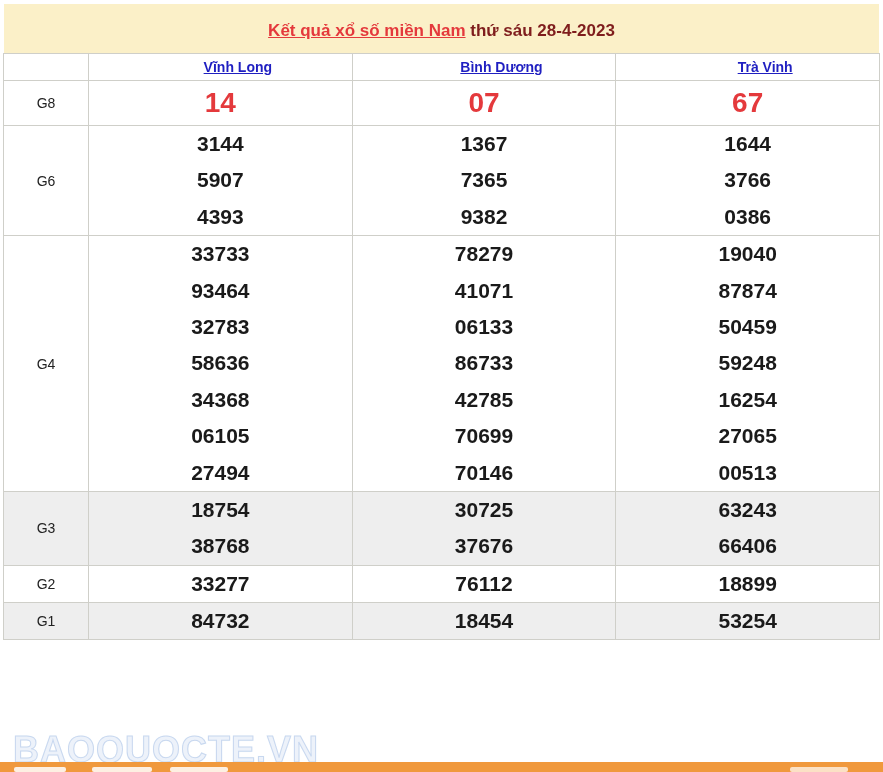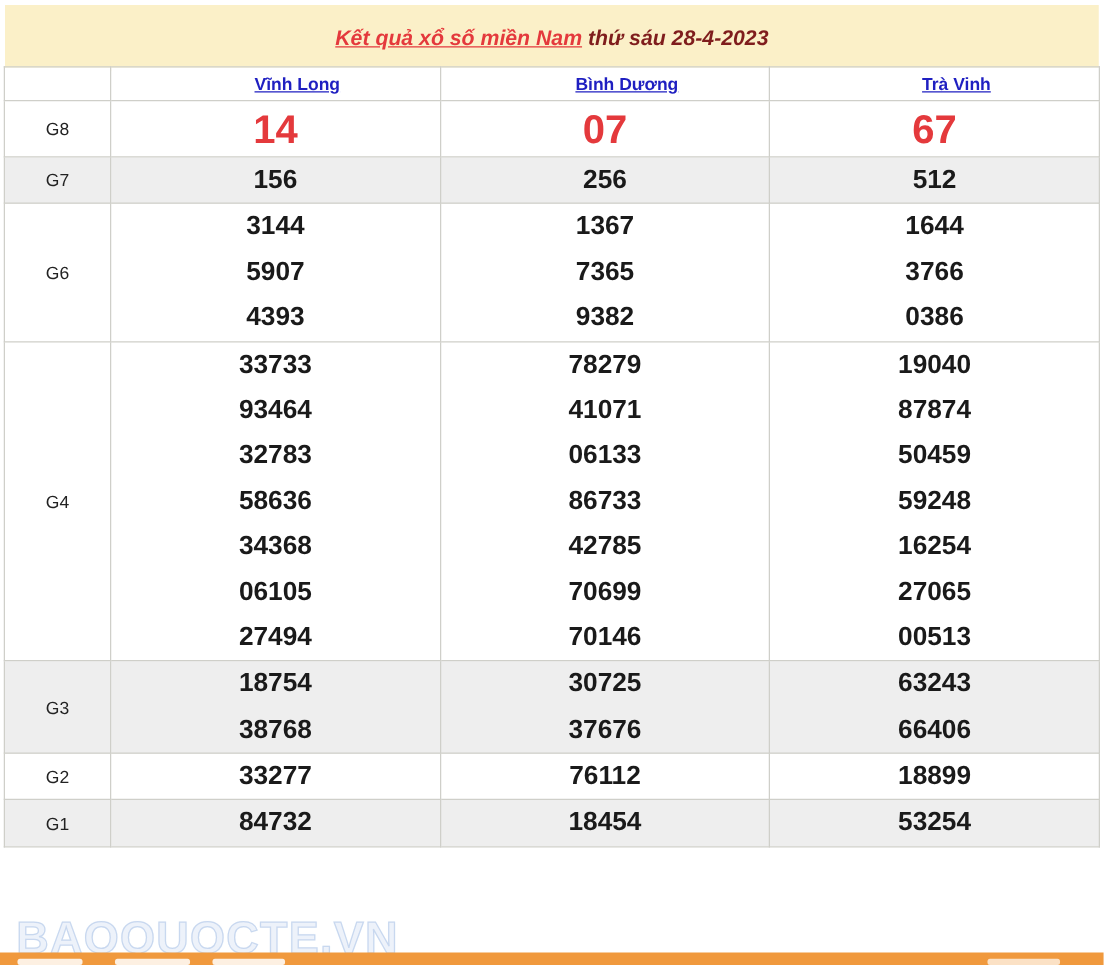--- a/index.html
+++ b/index.html
@@ -6,21 +6,21 @@
   body{
     width:883px;height:772px;position:relative;overflow:hidden;
     background:#ffffff;
     font-family:"Liberation Sans","DejaVu Sans",sans-serif;
   }
   
   .banner{
     position:absolute;left:4px;top:4px;width:875px;height:53px;
     background:#FBF0C8;
     display:flex;align-items:center;justify-content:center;
-    font-size:17px;font-weight:bold;white-space:pre;font-style:italic;
+    font-size:17px;font-weight:bold;white-space:pre;
   }
   .banner a{color:#E4393C;text-decoration:underline;cursor:pointer;}
   .banner .date-part{color:#7f1d1d;}
   
   table.results{
     position:absolute;left:3px;top:53px;width:877px;
     border-collapse:collapse;table-layout:fixed;
   }
   table.results th, table.results td{
     border:1px solid #CFCFC9;padding:0;margin:0;
@@ -31,21 +31,21 @@
   th.row-label{
     font-weight:normal;font-size:14px;color:#222222;
     text-align:center;vertical-align:middle;background:transparent;
   }
   tr.stripe{background:#EEEEEE;}
   td.cell{text-align:center;vertical-align:middle;}
   .num{
     font-weight:bold;font-size:21px;color:#1a1a1a;
     line-height:36.4px;height:36.4px;
   }
-  tr.hl-g8 .num{color:#E4393C;font-size:32px;line-height:44px;height:44px;}
+  tr.hl-g8 .num{color:#E4393C;font-size:28px;line-height:44px;height:44px;}
   tr.hl-db .num{color:#E4393C;font-size:29px;line-height:48px;height:48px;}
   
   .watermark{
     position:absolute;left:13px;top:729px;z-index:5;
     font-size:36px;font-weight:bold;letter-spacing:1px;
     color:rgba(255,255,255,0.45);
     -webkit-text-stroke:1px rgba(185,205,235,0.75);
     text-shadow:0 0 1px rgba(200,215,240,0.6);
     pointer-events:none;white-space:nowrap;
   }
@@ -91,32 +91,20 @@
         <td class="cell">
           <div class="num">14</div>
         </td>
         <td class="cell">
           <div class="num">07</div>
         </td>
         <td class="cell">
           <div class="num">67</div>
         </td>
       </tr>
-      <tr class="stripe">
-        <th class="row-label">G7</th>
-        <td class="cell">
-          <div class="num">156</div>
-        </td>
-        <td class="cell">
-          <div class="num">256</div>
-        </td>
-        <td class="cell">
-          <div class="num">512</div>
-        </td>
-      </tr>
       <tr>
         <th class="row-label">G6</th>
         <td class="cell">
           <div class="num">3144</div>
           <div class="num">5907</div>
           <div class="num">4393</div>
         </td>
         <td class="cell">
           <div class="num">1367</div>
           <div class="num">7365</div>

